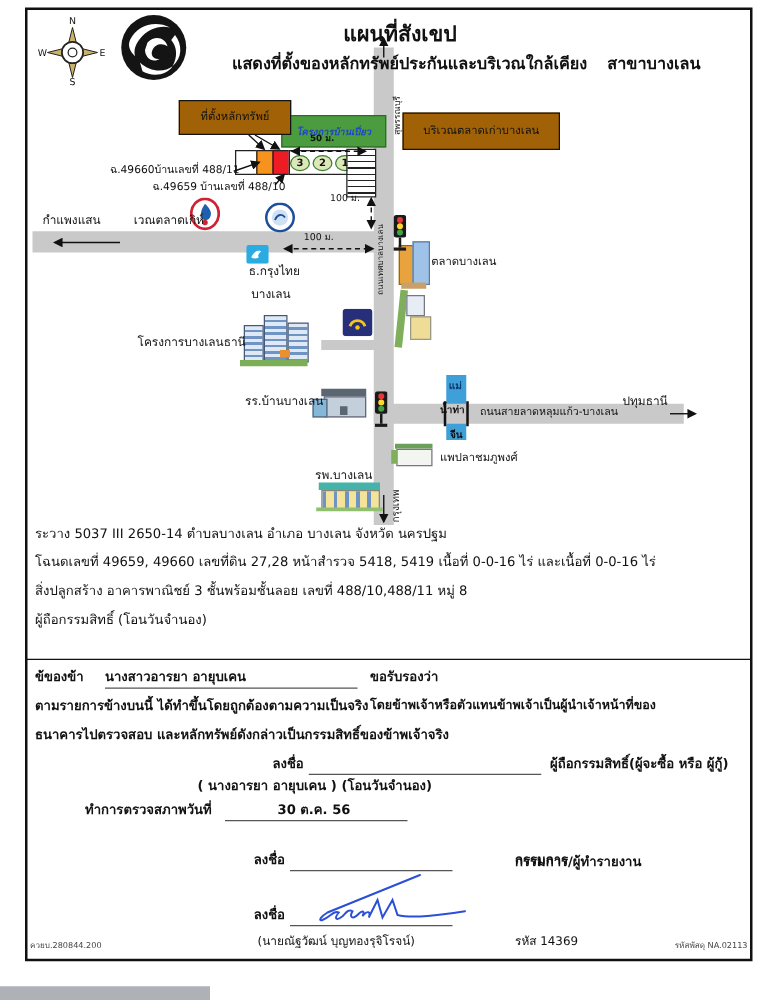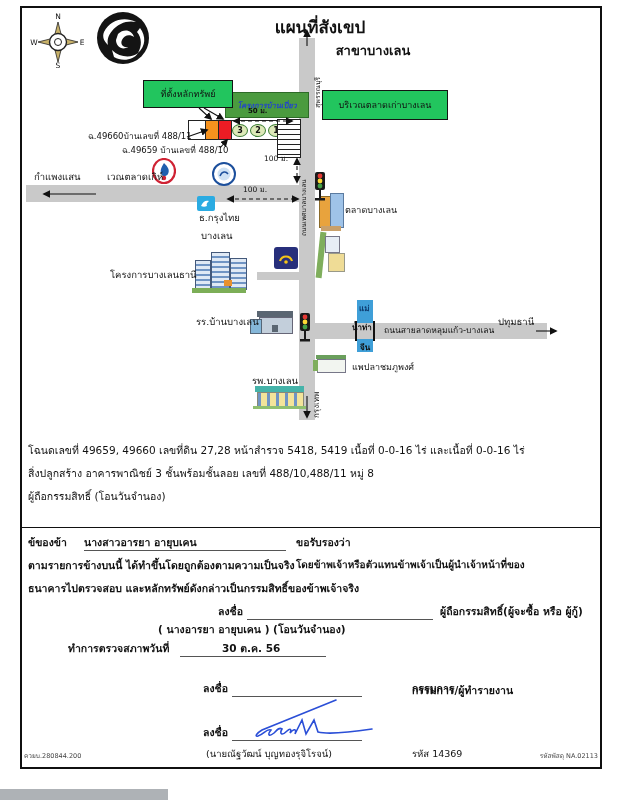--- a/index.html
+++ b/index.html
@@ -4,21 +4,21 @@
 <style>
   html,body{margin:0;padding:0;background:#fff}
   .page{position:relative;width:619px;height:800px;background:#fff;overflow:hidden;
         font-family:"DejaVu Sans",sans-serif;color:#111}
   .doc-border{position:absolute;left:20px;top:6px;width:578px;height:759px;border:2.5px solid #101010;z-index:0}
   .abs{position:absolute}
   .lbl{position:absolute;white-space:nowrap;z-index:6;line-height:1.15}
   .road{position:absolute;background:#c9c9c9;z-index:2}
   .riv{position:absolute;background:#3f9fd8;z-index:1}
   .bld{position:absolute;z-index:3}
-  .box{position:absolute;background:#22c55e;border:1.5px solid #141414;display:flex;align-items:center;
+  .box{position:absolute;background:#a16207;border:1.5px solid #141414;display:flex;align-items:center;
        justify-content:center;text-align:left;z-index:5;line-height:1.15}
   .vtext{writing-mode:vertical-rl;transform:rotate(180deg)}
   .tower{position:absolute;border:1px solid #44597a;background:repeating-linear-gradient(180deg,#dfe9f5 0 3px,#6f94c4 3px 5px);z-index:3}
   .shop{position:absolute;background:#fff;border:1px solid #222;z-index:3;box-sizing:border-box}
   .num-ellipse{display:inline-block;width:14px;height:11px;border:1.5px solid #3c7d35;border-radius:50%;
        background:#dde8b8;font-size:8px;line-height:11px;text-align:center;font-weight:bold;color:#111}
   .uline{position:absolute;border-bottom:1px solid #555;z-index:5}
   .overlay{position:absolute;left:0;top:0;z-index:4;pointer-events:none}
   .ln{stroke:#111;stroke-width:1.1;fill:none}
   .dash{stroke-dasharray:4 3}
@@ -54,20 +54,21 @@
   <svg class="abs" style="left:94px;top:10px;z-index:7" width="58" height="56" viewBox="0 0 58 56">
     <circle cx="29" cy="28" r="26" fill="#141414"></circle>
     <path d="M10,22 C16,10 30,6 42,12 C34,10 24,13 18,21 C14,26 13,30 14,35 C10,31 8,27 10,22 Z" fill="#fff"></path>
     <path d="M46,18 C52,26 52,36 44,43 C48,36 48,28 43,22 Z" fill="#fff"></path>
     <path d="M18,40 C26,48 38,48 44,43 C40,50 28,52 20,47 Z" fill="#fff"></path>
     <path d="M24,24 C30,18 38,20 40,27 C36,24 30,25 28,30 C26,34 29,38 34,37 C28,41 22,36 22,30 Z" fill="#fff"></path>
   </svg>
 
   <div class="title">แผนที่สังเขป</div>
   <div class="subtitle">
+    <span>แสดงที่ตั้งของหลักทรัพย์ประกันและบริเวณใกล้เคียง</span>
     <span>สาขาบางเลน</span>
   </div>
 
   <div class="riv" style="left:357px;top:300px;width:16px;height:52px"></div>
   <div class="road" style="left:299px;top:38px;width:16px;height:382px"></div>
   <div class="road" style="left:26px;top:185px;width:289px;height:17px"></div>
   <div class="road" style="left:299px;top:323px;width:248px;height:16px"></div>
   <div class="road" style="left:257px;top:272px;width:44px;height:8px"></div>
   <div class="abs" style="left:355px;top:321px;width:2px;height:20px;background:#111;z-index:3"></div>
   <div class="abs" style="left:373px;top:321px;width:2px;height:20px;background:#111;z-index:3"></div>
@@ -200,20 +201,21 @@
   <div class="bld" style="left:317px;top:359px;width:27px;height:12px;background:#f2f5f0;border:1px solid #778"></div>
   <div class="bld" style="left:313px;top:360px;width:5px;height:11px;background:#7fae5c"></div>
   <div class="lbl f9" style="left:352px;top:362px">แพปลาชมภูพงศ์</div>
 
   <div class="lbl f95" style="left:252px;top:376px">รพ.บางเลน</div>
   <div class="bld" style="left:255px;top:386px;width:49px;height:6px;background:#45b3a9"></div>
   <div class="bld" style="left:257px;top:392px;width:45px;height:14px;border:1px solid #887;
        background:repeating-linear-gradient(90deg,#6f94c4 0 3px,#f3e49a 3px 9px)"></div>
   <div class="bld" style="left:253px;top:406px;width:53px;height:3px;background:#8fbf6f"></div>
 
+  <div class="lbl f10" style="left:28px;top:421px">ระวาง  5037 III 2650-14  ตำบลบางเลน  อำเภอ บางเลน  จังหวัด นครปฐม</div>
   <div class="lbl f10" style="left:28px;top:444px">โฉนดเลขที่ 49659, 49660  เลขที่ดิน 27,28  หน้าสำรวจ 5418, 5419  เนื้อที่  0-0-16  ไร่ และเนื้อที่ 0-0-16 ไร่</div>
   <div class="lbl f10" style="left:28px;top:467px">สิ่งปลูกสร้าง อาคารพาณิชย์  3 ชั้นพร้อมชั้นลอย  เลขที่ 488/10,488/11  หมู่ 8</div>
   <div class="lbl f10" style="left:28px;top:490px">ผู้ถือกรรมสิทธิ์  (โอนวันจำนอง)</div>
 
   <div class="abs" style="left:20px;top:527px;width:580px;border-top:1.5px solid #111;z-index:5"></div>
 
   <div class="lbl decl" style="left:28px;top:536px">ข้ของข้า</div>
   <div class="lbl decl" style="left:84px;top:536px;width:200px;text-align:left">นางสาวอารยา อายุบเคน</div>
   <div class="uline" style="left:84px;top:536px;width:202px;height:14px"></div>
   <div class="lbl decl" style="left:296px;top:536px">ขอรับรองว่า</div>

